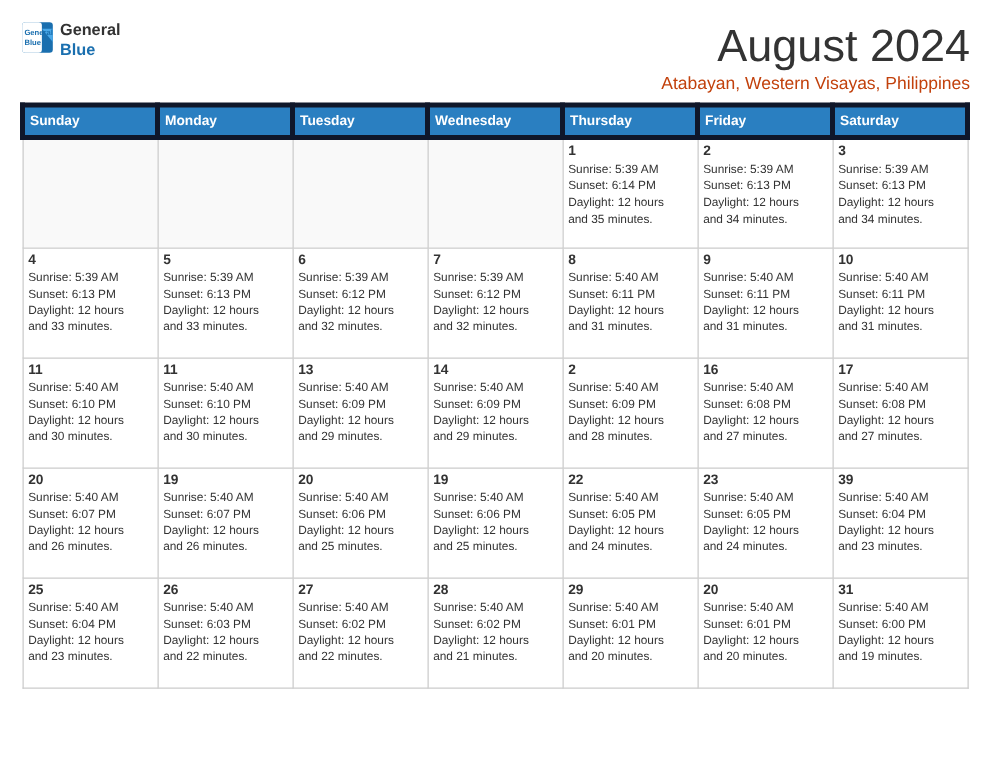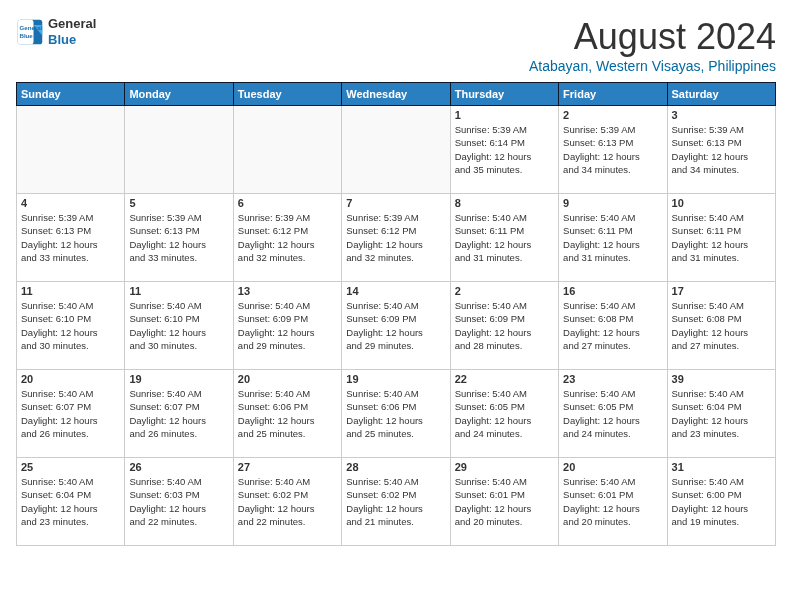--- a/index.html
+++ b/index.html
@@ -11,21 +11,20 @@
       padding: 16px;
     }
     .header {
       display: flex;
       justify-content: space-between;
       align-items: flex-start;
       margin-bottom: 8px;
     }
     .logo {
       display: flex;
-      align-items: center;
       gap: 4px;
     }
     .logo-text {
       font-size: 13px;
       font-weight: bold;
       color: #333;
       line-height: 1.2;
     }
     .logo-icon {
       width: 28px;
@@ -34,34 +33,34 @@
     .title-section {
       text-align: right;
     }
     .main-title {
       font-size: 36px;
       font-weight: normal;
       color: #333;
     }
     .subtitle {
       font-size: 14px;
-      color: #0369a1;
+      color: #c2410c;
     }
     .calendar {
       width: 100%;
       border-collapse: collapse;
       font-size: 10px;
     }
     .calendar th {
       background-color: #2a7fc1;
       color: #fff;
       padding: 5px 4px;
       text-align: left;
       font-size: 11px;
-      border: 1px solid #0f172a;
+      border: 4px solid #0f172a;
     }
     .calendar td {
       border: 1px solid #ccc;
       vertical-align: top;
       padding: 3px 4px;
       min-height: 80px;
       height: 88px;
       background: #fff;
       font-size: 9.5px;
       color: #333;

